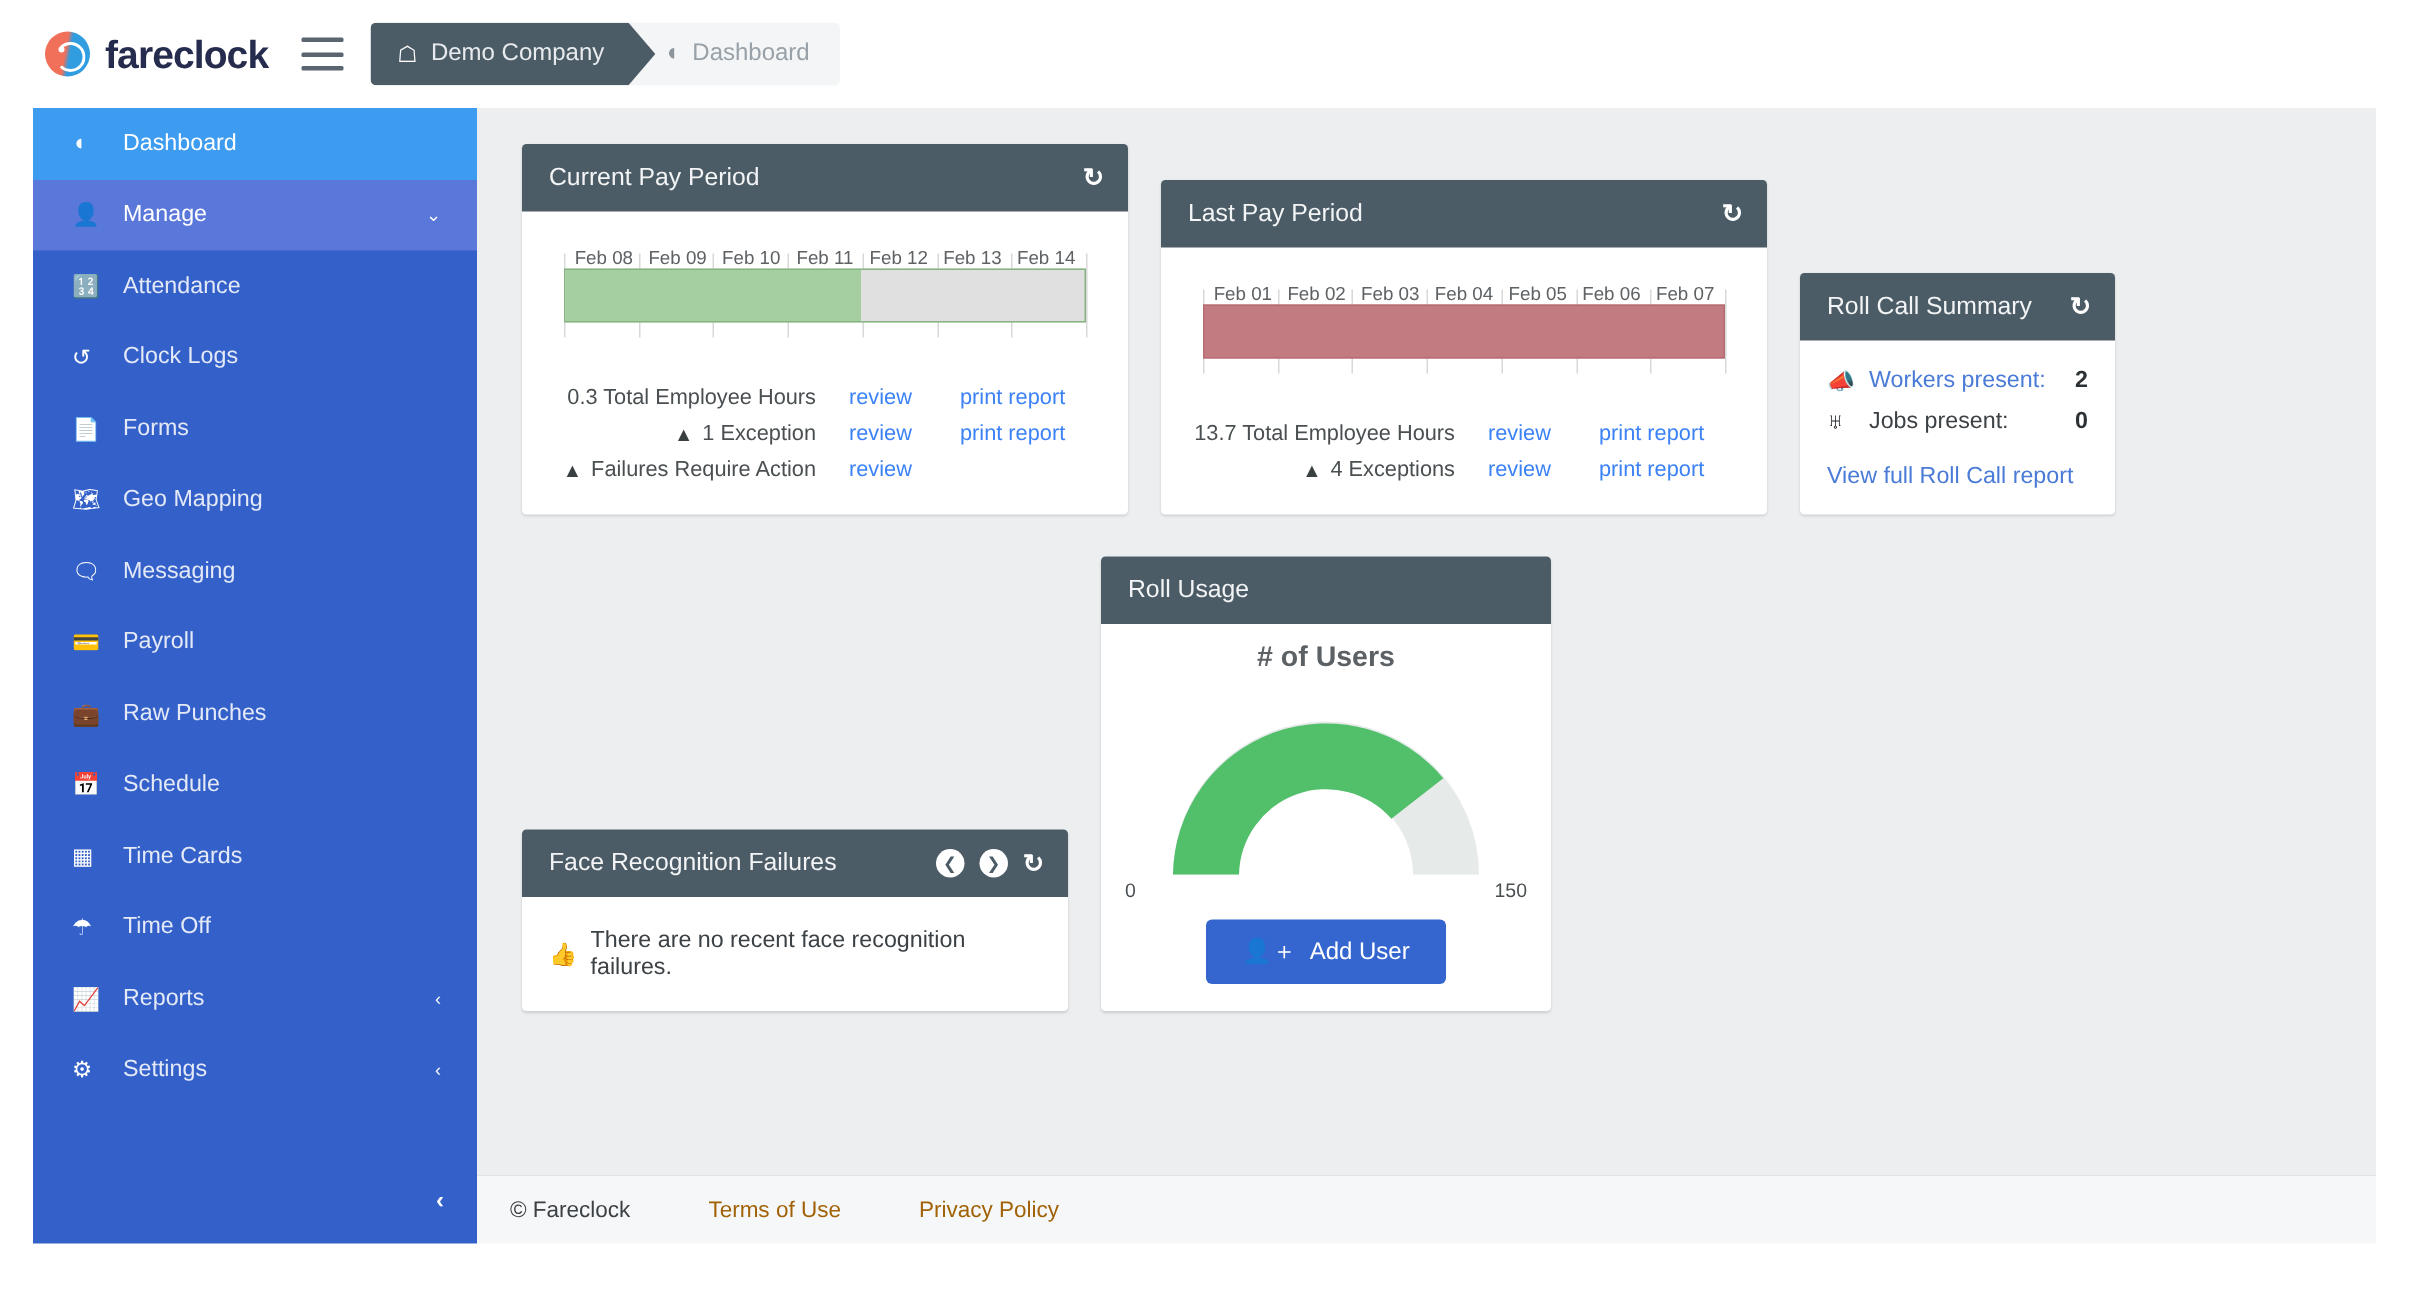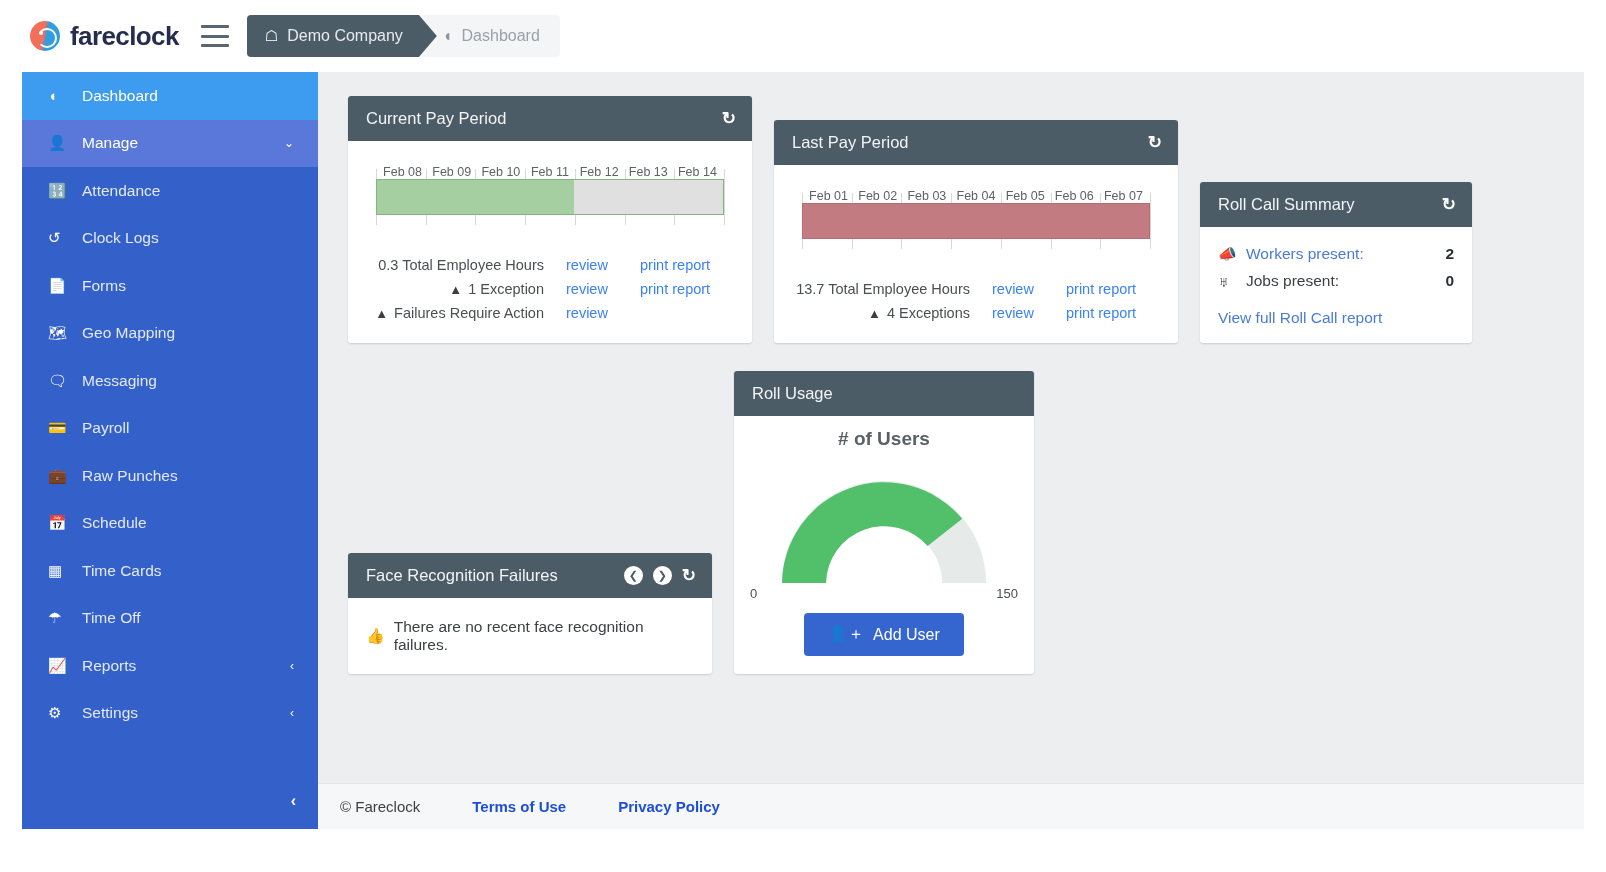--- a/index.html
+++ b/index.html
@@ -245,21 +245,21 @@
   
   #footer {
     position: absolute; left: 318px; top: 783px;
     width: 1266px; height: 46px;
     background: #f6f7f8;
     display: flex; align-items: center;
     padding-left: 22px; gap: 52px;
     border-top: 1px solid #e2e4e6;
   }
   #footer .copy { font-size: 15px; color: #3c4145; }
-  #footer a { font-size: 15px; color: #1d4ed8; text-decoration: none; cursor: pointer; font-weight: bold; }
+  #footer a { font-size: 15px; color: #a16207; text-decoration: none; cursor: pointer; }
 </style>
 </head>
 <body>
 
 <div id="app">
 
   <div id="topbar">
 
     <div class="logo-wrap">
       <div class="logo-mark"></div>
@@ -449,21 +449,21 @@
             <div class="pp-line">
               <span class="warn">▲</span>
               <span class="txt">4 Exceptions</span>
               <a class="a1">review</a>
               <a class="a2">print report</a>
             </div>
           </div>
         </div>
       </div>
 
-      <div class="card" style="width:272px">
+      <div class="card" style="width:210px">
         <div class="card-head">
           <span>Roll Call Summary</span>
           <span class="tools">
             <span class="refresh-ic">↻</span>
           </span>
         </div>
         <div class="card-body" style="padding:18px 18px 16px 18px">
           <div class="rc-line link">
             <span class="ic">📣</span>
             <span class="lbl">Workers present:</span>

